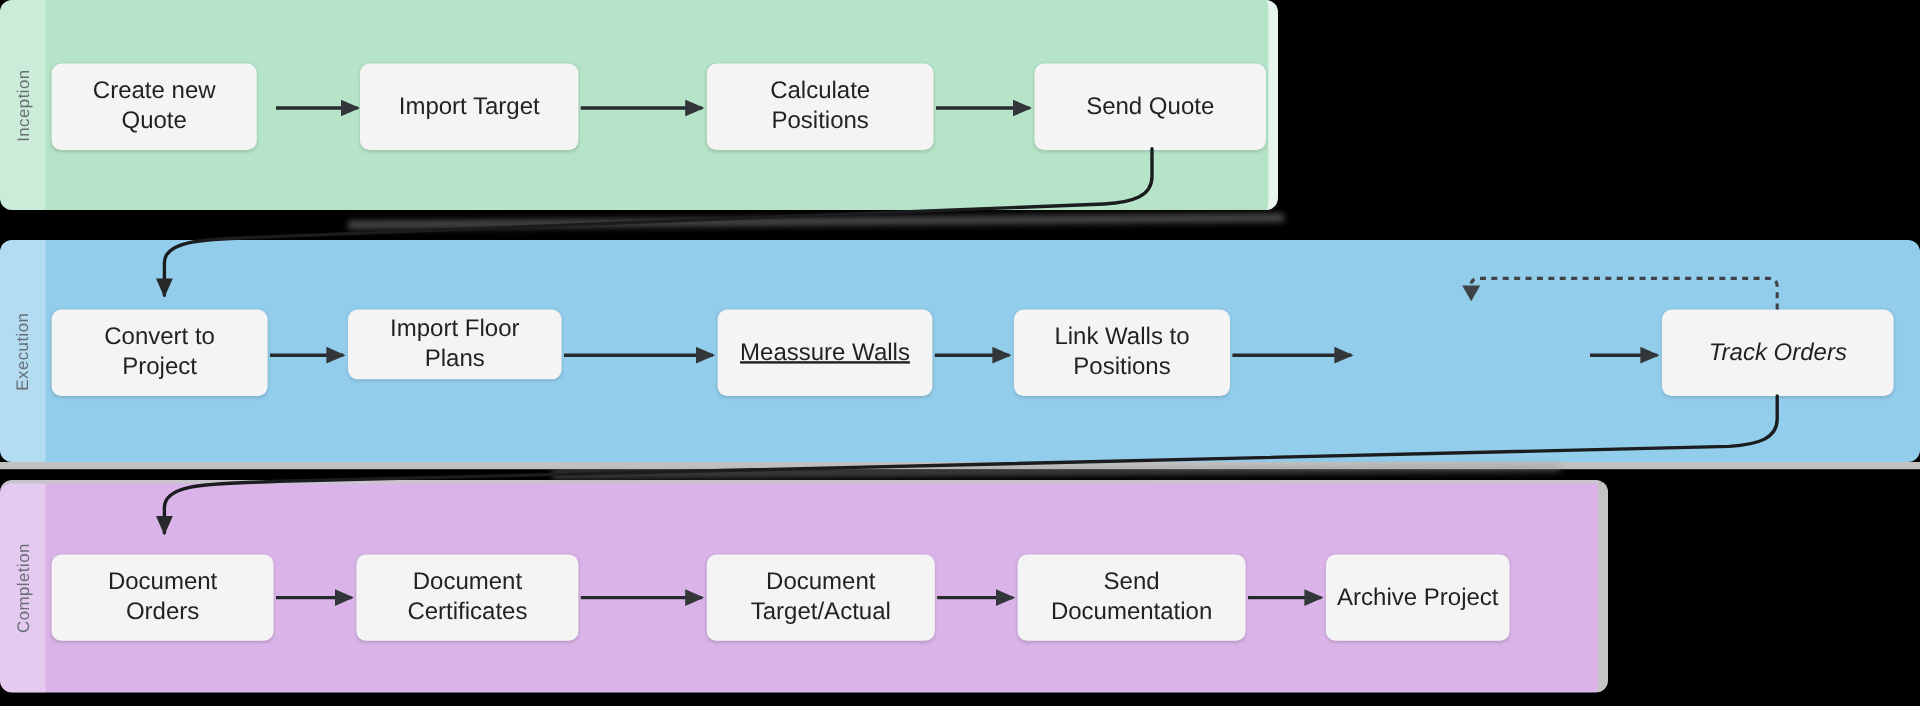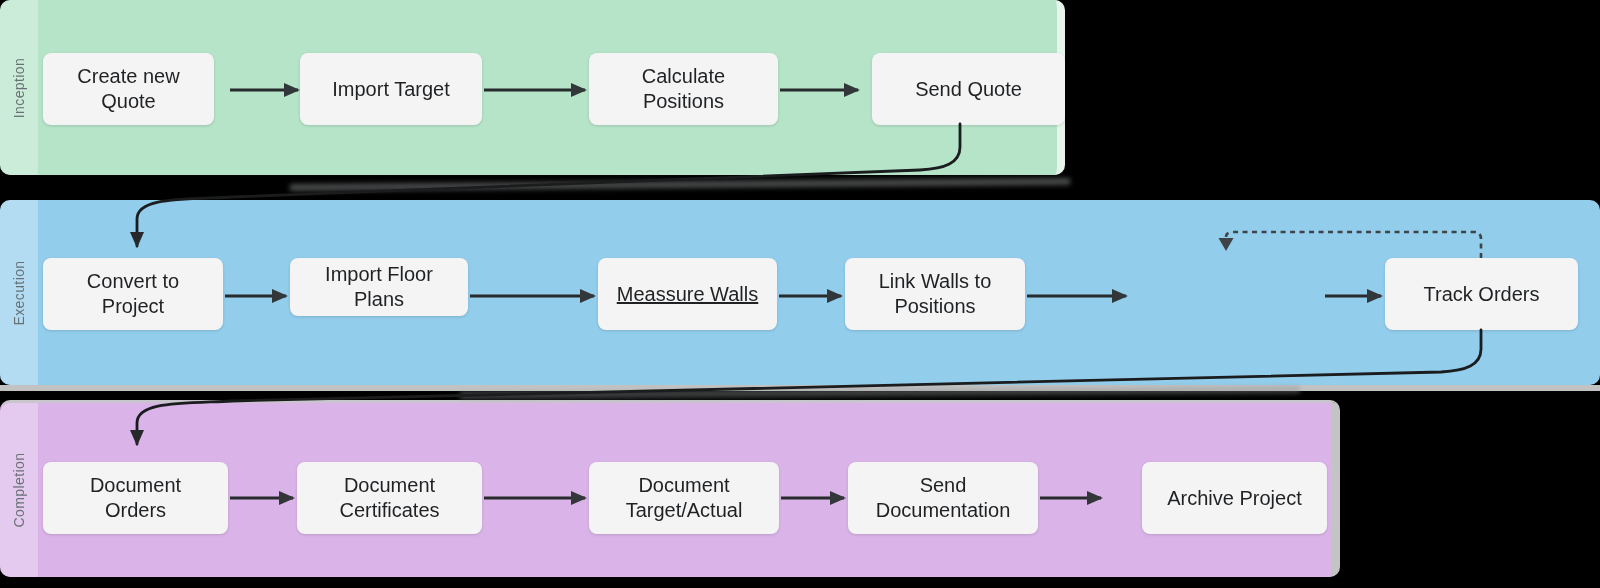--- a/index.html
+++ b/index.html
@@ -57,40 +57,40 @@
 
   <div class="artifact artifact-bar"></div>
   <div class="artifact artifact-smudge-a"></div>
   <div class="artifact artifact-smudge-b"></div>
 
   <div class="node" style="left:43px;top:53px;width:171px;height:72px;">Create new
 Quote</div>
   <div class="node" style="left:300px;top:53px;width:182px;height:72px;">Import Target</div>
   <div class="node" style="left:589px;top:53px;width:189px;height:72px;">Calculate
 Positions</div>
-  <div class="node" style="left:862px;top:53px;width:193px;height:72px;margin-left:10px;">Send Quote</div>
+  <div class="node" style="left:862px;top:53px;width:193px;height:72px;">Send Quote</div>
 
   <div class="node" style="left:43px;top:258px;width:180px;height:72px;">Convert to
 Project</div>
   <div class="node" style="left:290px;top:258px;width:178px;height:58px;">Import Floor
 Plans</div>
   <div class="node" style="left:598px;top:258px;width:179px;height:72px;text-decoration:underline;">Meassure Walls</div>
   <div class="node" style="left:845px;top:258px;width:180px;height:72px;">Link Walls to
 Positions</div>
-  <div class="node" style="left:1385px;top:258px;width:193px;height:72px;">Track Orders</div>
+  <div class="node" style="left:1385px;top:258px;width:193px;height:72px;font-style:italic;">Track Orders</div>
 
   <div class="node" style="left:43px;top:462px;width:185px;height:72px;">Document
 Orders</div>
   <div class="node" style="left:297px;top:462px;width:185px;height:72px;">Document
 Certificates</div>
   <div class="node" style="left:589px;top:462px;width:190px;height:72px;">Document
 Target/Actual</div>
   <div class="node" style="left:848px;top:462px;width:190px;height:72px;">Send
 Documentation</div>
-  <div class="node" style="left:1142px;top:462px;width:185px;height:72px;">Archive Project</div>
+  <div class="node" style="left:1105px;top:462px;width:153px;height:72px;">Archive Project</div>
 
   <svg class="edges" width="1600" height="588" viewBox="0 0 1600 588">
     <defs>
       <marker id="ah-short" markerUnits="userSpaceOnUse" markerWidth="16" markerHeight="14" viewBox="0 0 16 14" refX="14" refY="7" orient="auto">
         <path d="M0,0 L16,7 L0,14 Z" fill="#33373a"></path>
       </marker>
       <marker id="ah-dark" markerUnits="userSpaceOnUse" markerWidth="16" markerHeight="14" viewBox="0 0 16 14" refX="14" refY="7" orient="auto">
         <path d="M0,0 L16,7 L0,14 Z" fill="#26282a"></path>
       </marker>
     </defs>

